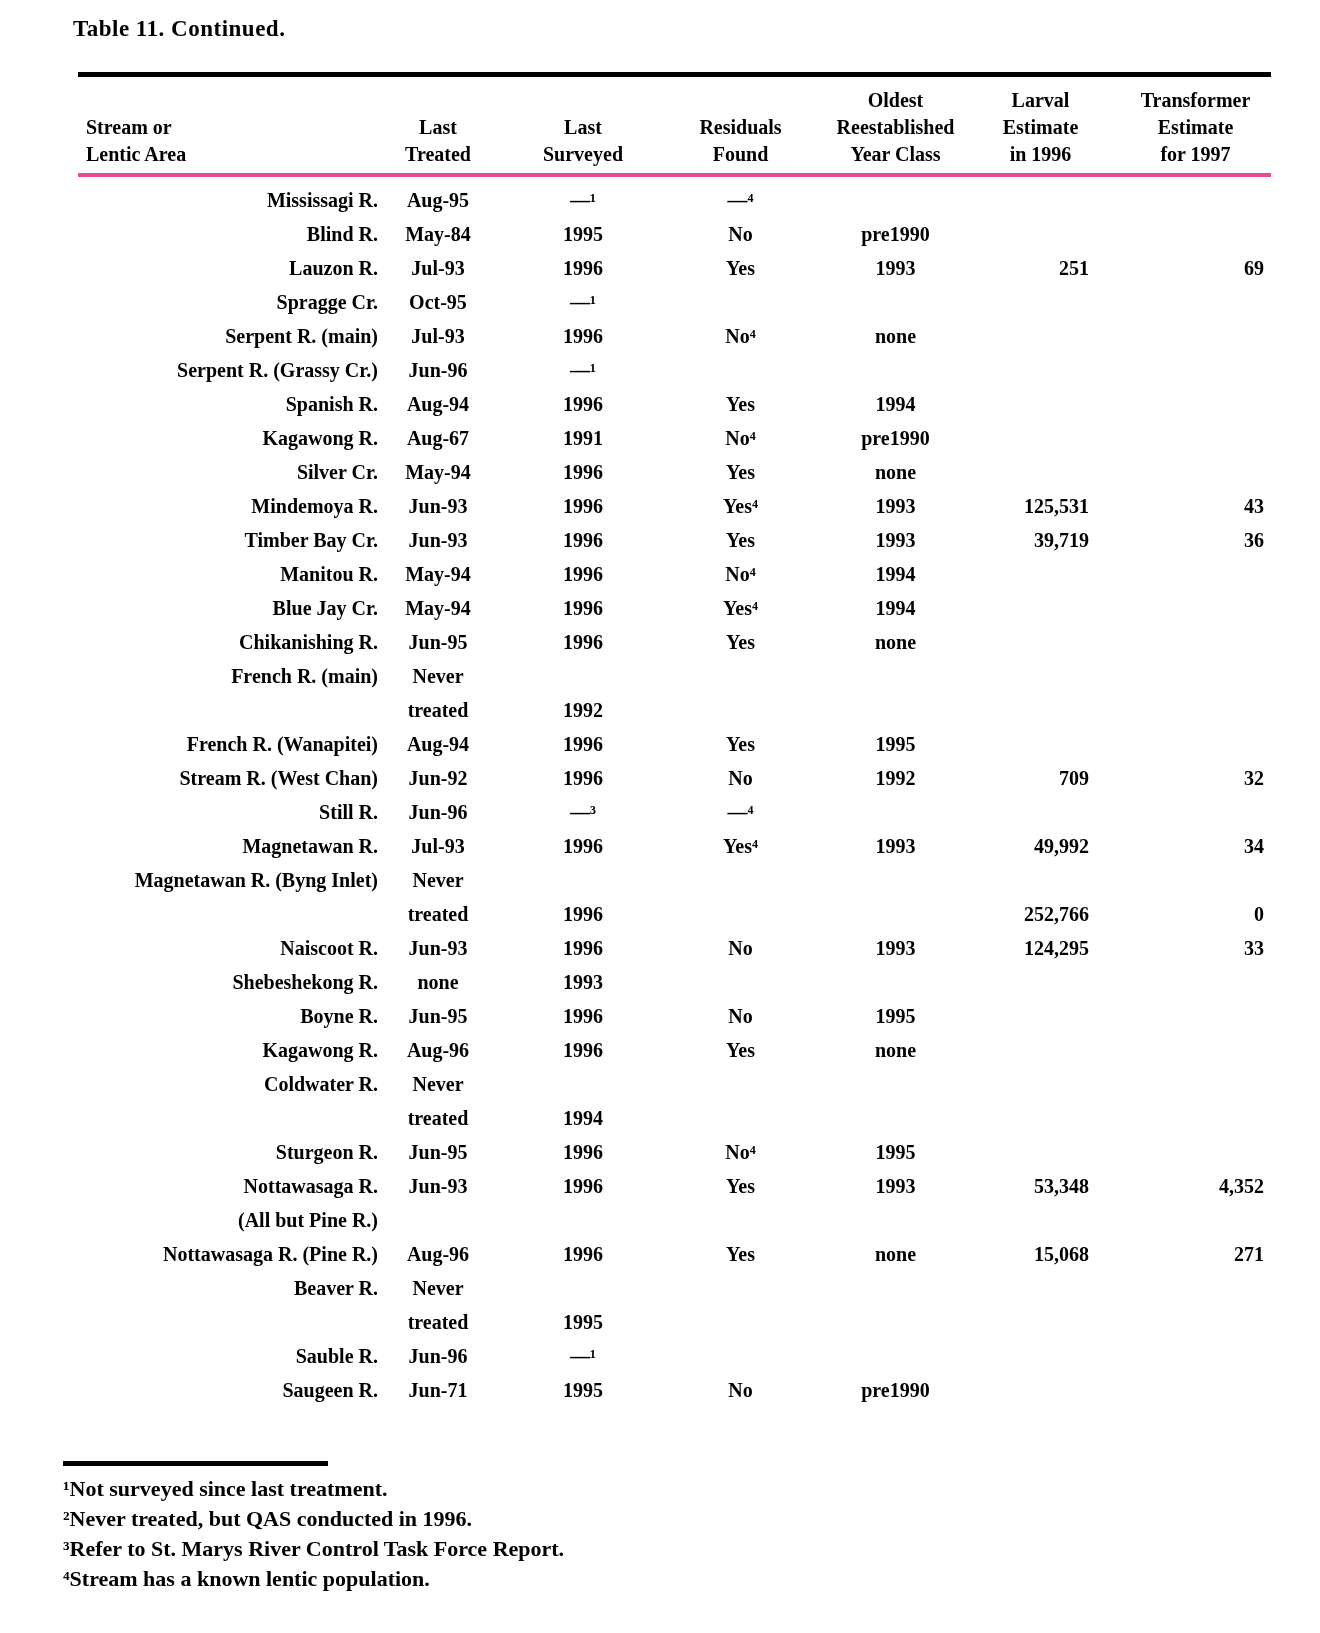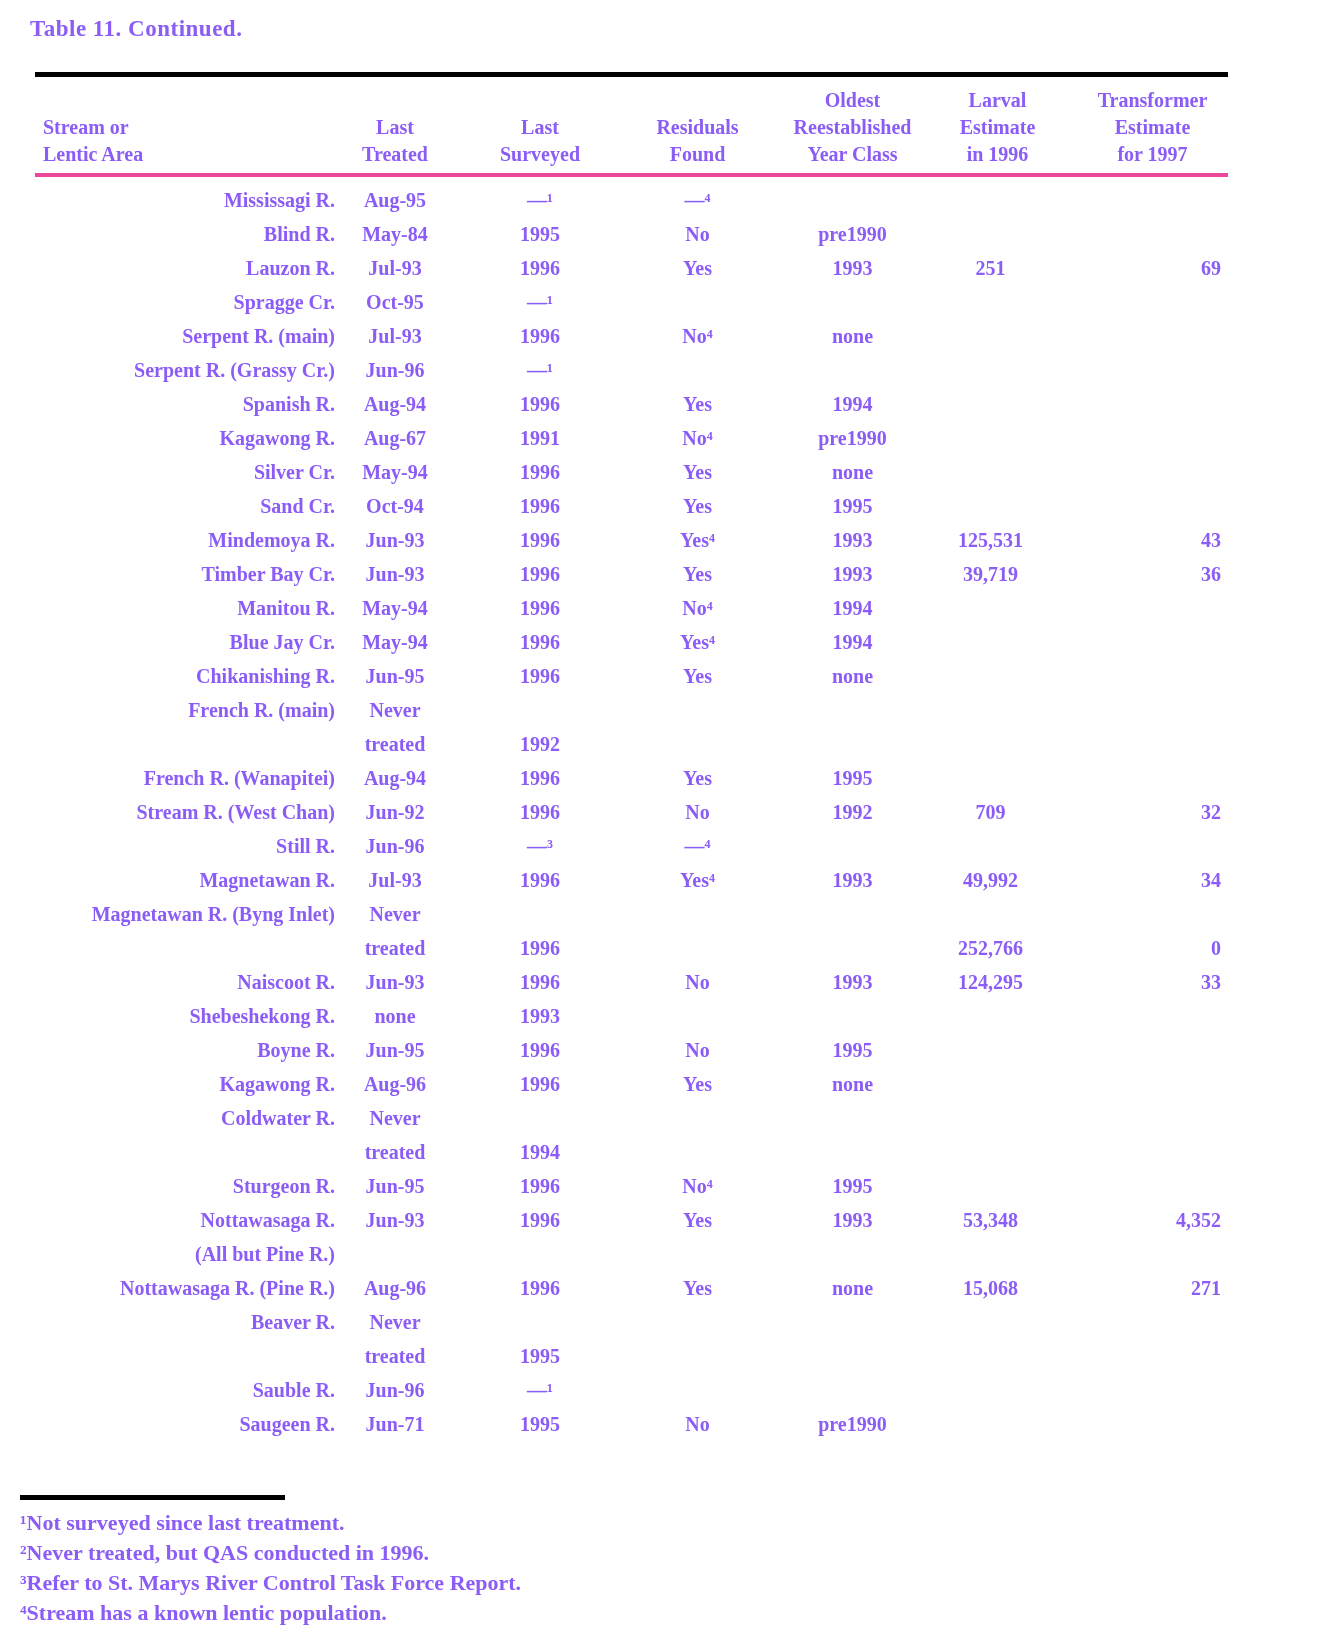--- a/index.html
+++ b/index.html
@@ -6,24 +6,25 @@
     margin: 0;
     padding: 0;
     background: #ffffff;
   }
   .page {
     position: relative;
     width: 1228px;
     height: 1633px;
     box-sizing: border-box;
     background: #ffffff;
-    color: #8b5cf6;
+    color: #000000;
     font-family: "Liberation Serif", "DejaVu Serif", serif;
     font-weight: 700;
     overflow: hidden;
+    margin-left: 43px;
   }
   .title {
     margin: 16px 0 0 30px;
     font-size: 23px;
     letter-spacing: 0.5px;
   }
   table.data {
     margin: 30px 0 0 35px;
     width: 1210px;
     border-collapse: collapse;
@@ -58,21 +59,21 @@
     padding: 0;
     white-space: pre-line;
     font-weight: 700;
   }
   table.data tbody tr:first-child td { padding-top: 6px; }
   table.data td:nth-child(1) { text-align: right; padding-left: 8px; }
   table.data td:nth-child(2) { text-align: center; }
   table.data td:nth-child(3) { text-align: center; }
   table.data td:nth-child(4) { text-align: center; }
   table.data td:nth-child(5) { text-align: center; }
-  table.data td:nth-child(6) { text-align: center; padding-right: 14px; }
+  table.data td:nth-child(6) { text-align: right; padding-right: 14px; }
   table.data td:nth-child(7) { text-align: right; padding-right: 24px; }
   .footnote-rule {
     margin: 54px 0 8px 20px;
     width: 265px;
     border-top: 5px solid #000;
     height: 0;
   }
   .footnotes {
     margin-left: 20px;
     font-size: 22px;
@@ -193,29 +194,20 @@
         <tr>
           <td>Silver Cr.</td>
           <td>May-94</td>
           <td>1996</td>
           <td>Yes</td>
           <td>none</td>
           <td></td>
           <td></td>
         </tr>
         <tr>
-          <td>Sand Cr.</td>
-          <td>Oct-94</td>
-          <td>1996</td>
-          <td>Yes</td>
-          <td>1995</td>
-          <td></td>
-          <td></td>
-        </tr>
-        <tr>
           <td>Mindemoya R.</td>
           <td>Jun-93</td>
           <td>1996</td>
           <td>Yes⁴</td>
           <td>1993</td>
           <td>125,531</td>
           <td>43</td>
         </tr>
         <tr>
           <td>Timber Bay Cr.</td>

